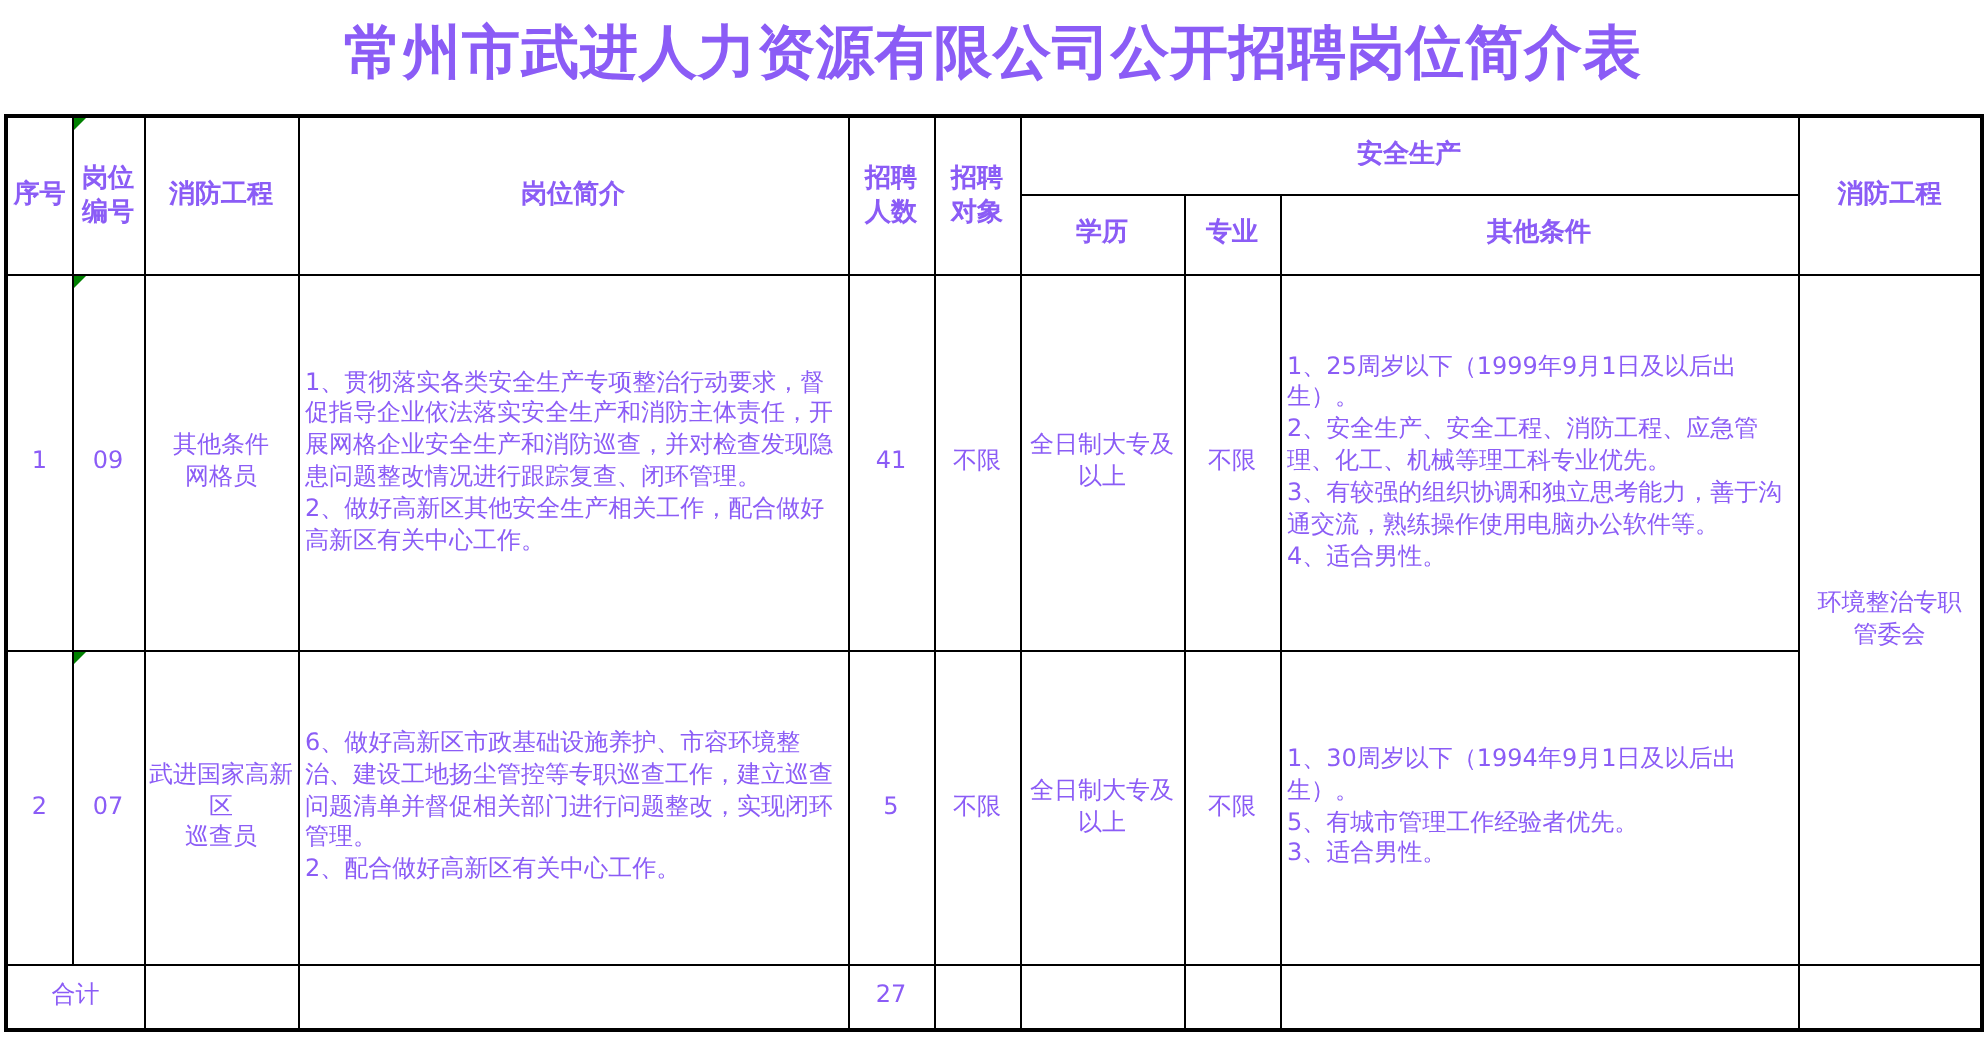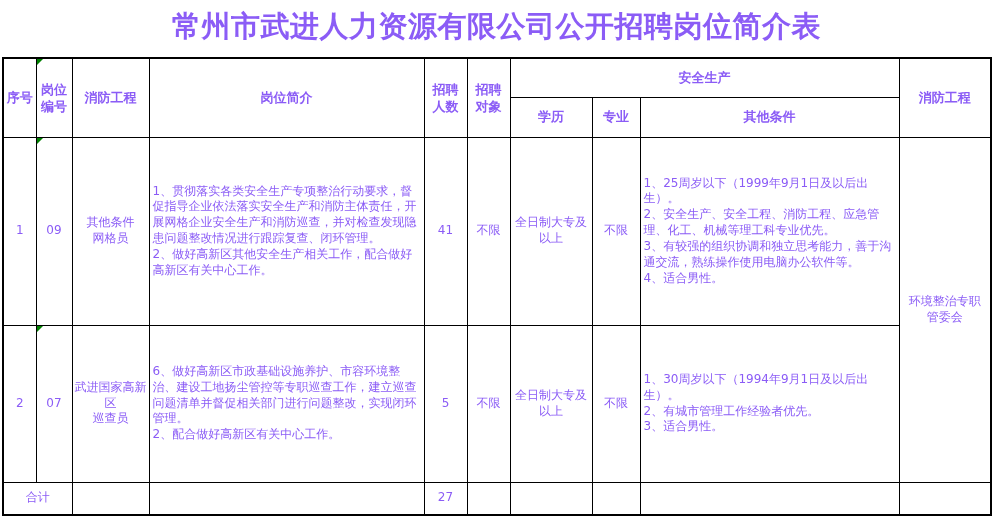--- a/index.html
+++ b/index.html
@@ -135,21 +135,21 @@
       <td>武进国家高新区
 巡查员</td>
       <td class="left">6、做好高新区市政基础设施养护、市容环境整治、建设工地扬尘管控等专职巡查工作，建立巡查问题清单并督促相关部门进行问题整改，实现闭环管理。
 2、配合做好高新区有关中心工作。</td>
       <td>5</td>
       <td>不限</td>
       <td>全日制大专及
 以上</td>
       <td>不限</td>
       <td class="left">1、30周岁以下（1994年9月1日及以后出生）。
-2、有城市管理工作经验者优先。
+5、有城市管理工作经验者优先。
 3、适合男性。</td>
     </tr>
 
     <tr class="totalrow">
       <td colspan="2">合计</td>
       <td></td>
       <td></td>
       <td>27</td>
       <td></td>
       <td></td>

